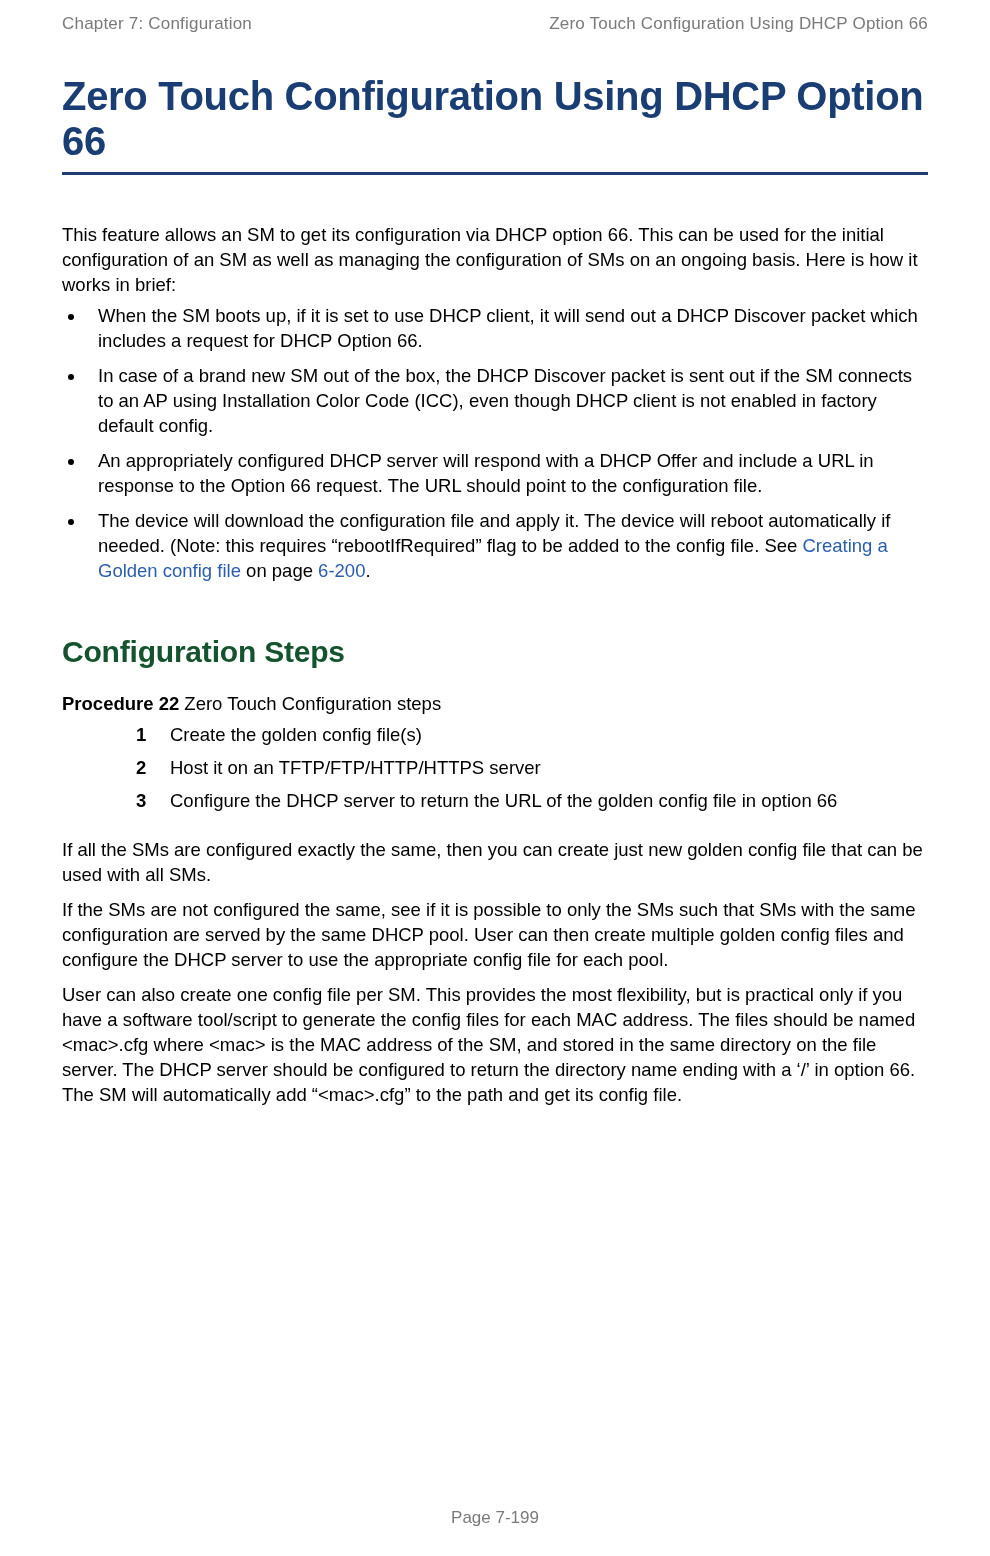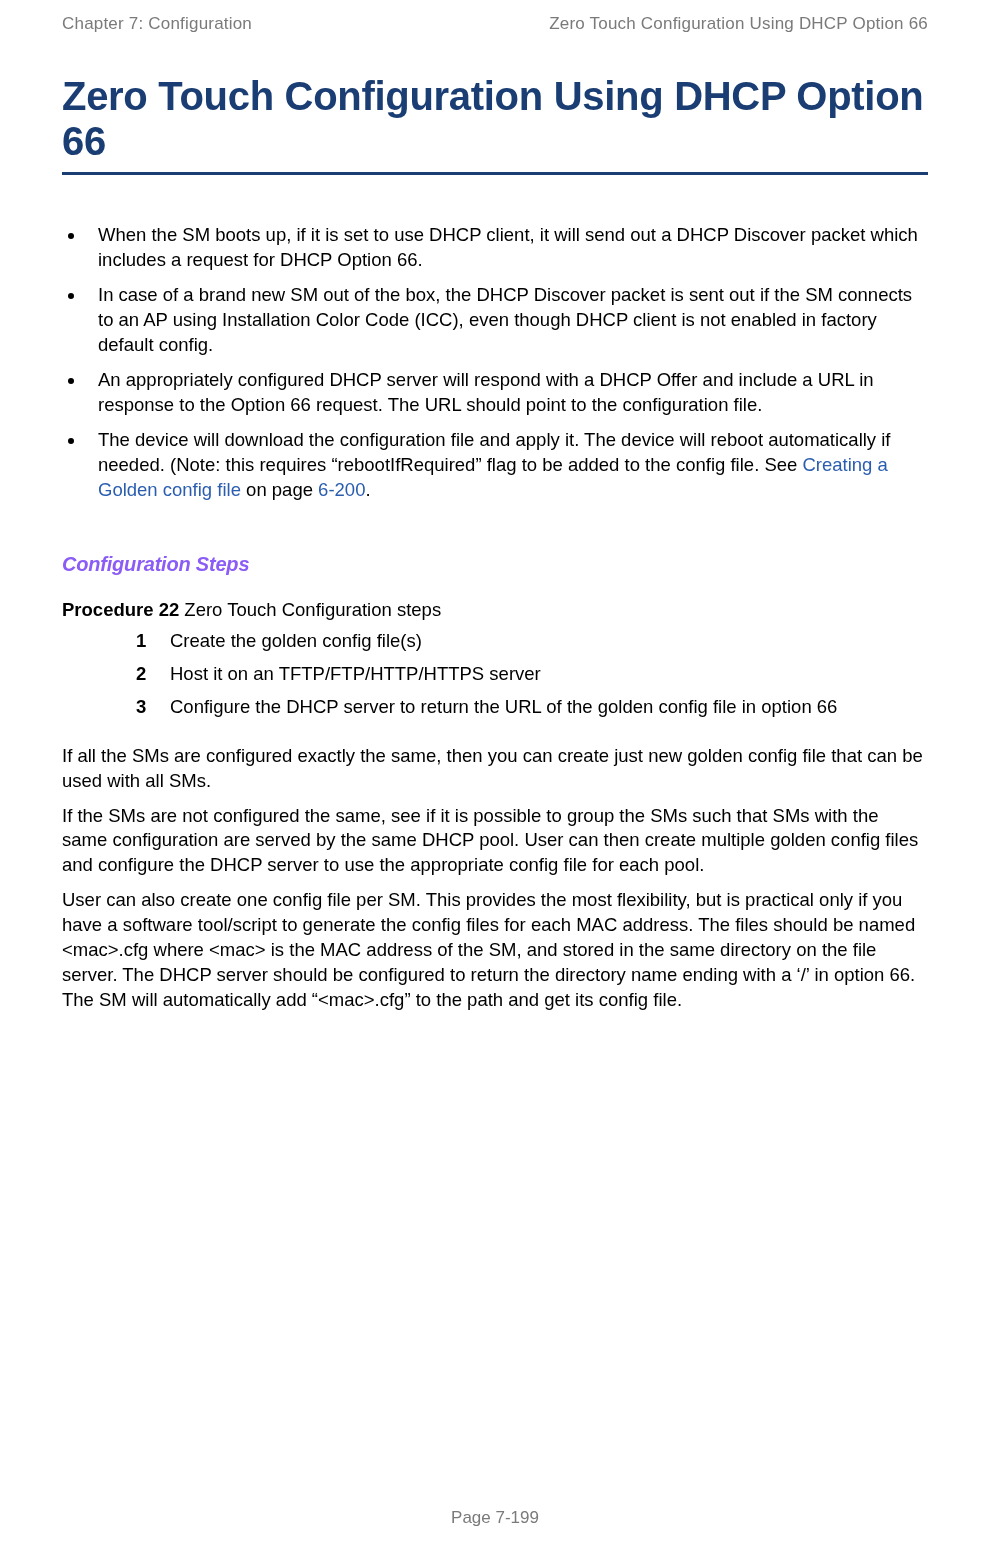--- a/index.html
+++ b/index.html
@@ -55,26 +55,25 @@
     margin: 6px 0 0 0;
   }
   ul.bullets li {
     margin-bottom: 10px;
     padding-left: 12px;
   }
   .link { color: #2a5db0; }
   h2.section {
     font-family: "Segoe UI Semibold", "Arial Narrow", Arial, sans-serif;
     font-weight: 700;
-    color: #8b5cf6;
-    font-size: 20px;
+    color: #14532d;
+    font-size: 30px;
     margin: 48px 0 20px 0;
     letter-spacing: -0.2px;
     font-stretch: condensed;
-    font-style: italic;
   }
   .proc-label { font-weight: 700; }
   ol.steps {
     list-style: none;
     padding: 0;
     margin: 6px 0 24px 74px;
   }
   ol.steps li {
     display: flex;
     margin-bottom: 8px;
@@ -100,20 +99,21 @@
 <div class="page">
   <div class="header-row">
     <div class="header-left">Chapter 7:  Configuration</div>
     <div class="header-right">Zero Touch Configuration Using DHCP Option 66</div>
   </div>
 
   <h1 class="title">Zero Touch Configuration Using DHCP Option 66</h1>
   <div class="title-underline"></div>
 
   <div class="body-text">
+    <p>This feature allows an SM to get its configuration via DHCP option 66. This can be used for the initial configuration of an SM as well as managing the configuration of SMs on an ongoing basis. Here is how it works in brief:</p>
 
     <ul class="bullets">
       <li>When the SM boots up, if it is set to use DHCP client, it will send out a DHCP Discover packet which includes a request for DHCP Option 66.</li>
       <li>In case of a brand new SM out of the box, the DHCP Discover packet is sent out if the SM connects to an AP using Installation Color Code (ICC), even though DHCP client is not enabled in factory default config.</li>
       <li>An appropriately configured DHCP server will respond with a DHCP Offer and include a URL in response to the Option 66 request. The URL should point to the configuration file.</li>
       <li>
         <span>The device will download the configuration file and apply it. The device will reboot automatically if needed. (Note: this requires “rebootIfRequired” flag to be added to the config file. See </span><span class="link">Creating a Golden config file</span><span> on page </span><span class="link">6-200</span><span>.</span>
       </li>
     </ul>
 
@@ -132,18 +132,18 @@
           <span class="num">2</span>
           <span>Host it on an TFTP/FTP/HTTP/HTTPS server</span>
         </li>
       <li>
           <span class="num">3</span>
           <span>Configure the DHCP server to return the URL of the golden config file in option 66</span>
         </li>
     </ol>
 
     <p class="para">If all the SMs are configured exactly the same, then you can create just new golden config file that can be used with all SMs.</p>
-    <p class="para">If the SMs are not configured the same, see if it is possible to group the SMs such that SMs with the same configuration are served by the same DHCP pool. User can then create multiple golden config files and configure the DHCP server to use the appropriate config file for each pool.</p>
+    <p class="para">If the SMs are not configured the same, see if it is possible to only the SMs such that SMs with the same configuration are served by the same DHCP pool. User can then create multiple golden config files and configure the DHCP server to use the appropriate config file for each pool.</p>
     <p class="para">User can also create one config file per SM. This provides the most flexibility, but is practical only if you have a software tool/script to generate the config files for each MAC address. The files should be named &lt;mac&gt;.cfg where &lt;mac&gt; is the MAC address of the SM, and stored in the same directory on the file server. The DHCP server should be configured to return the directory name ending with a ‘/’ in option 66. The SM will automatically add “&lt;mac&gt;.cfg” to the path and get its config file.</p>
   </div>
 </div>
 
 <div class="footer">Page 7-199</div>
 
 </body></html>

